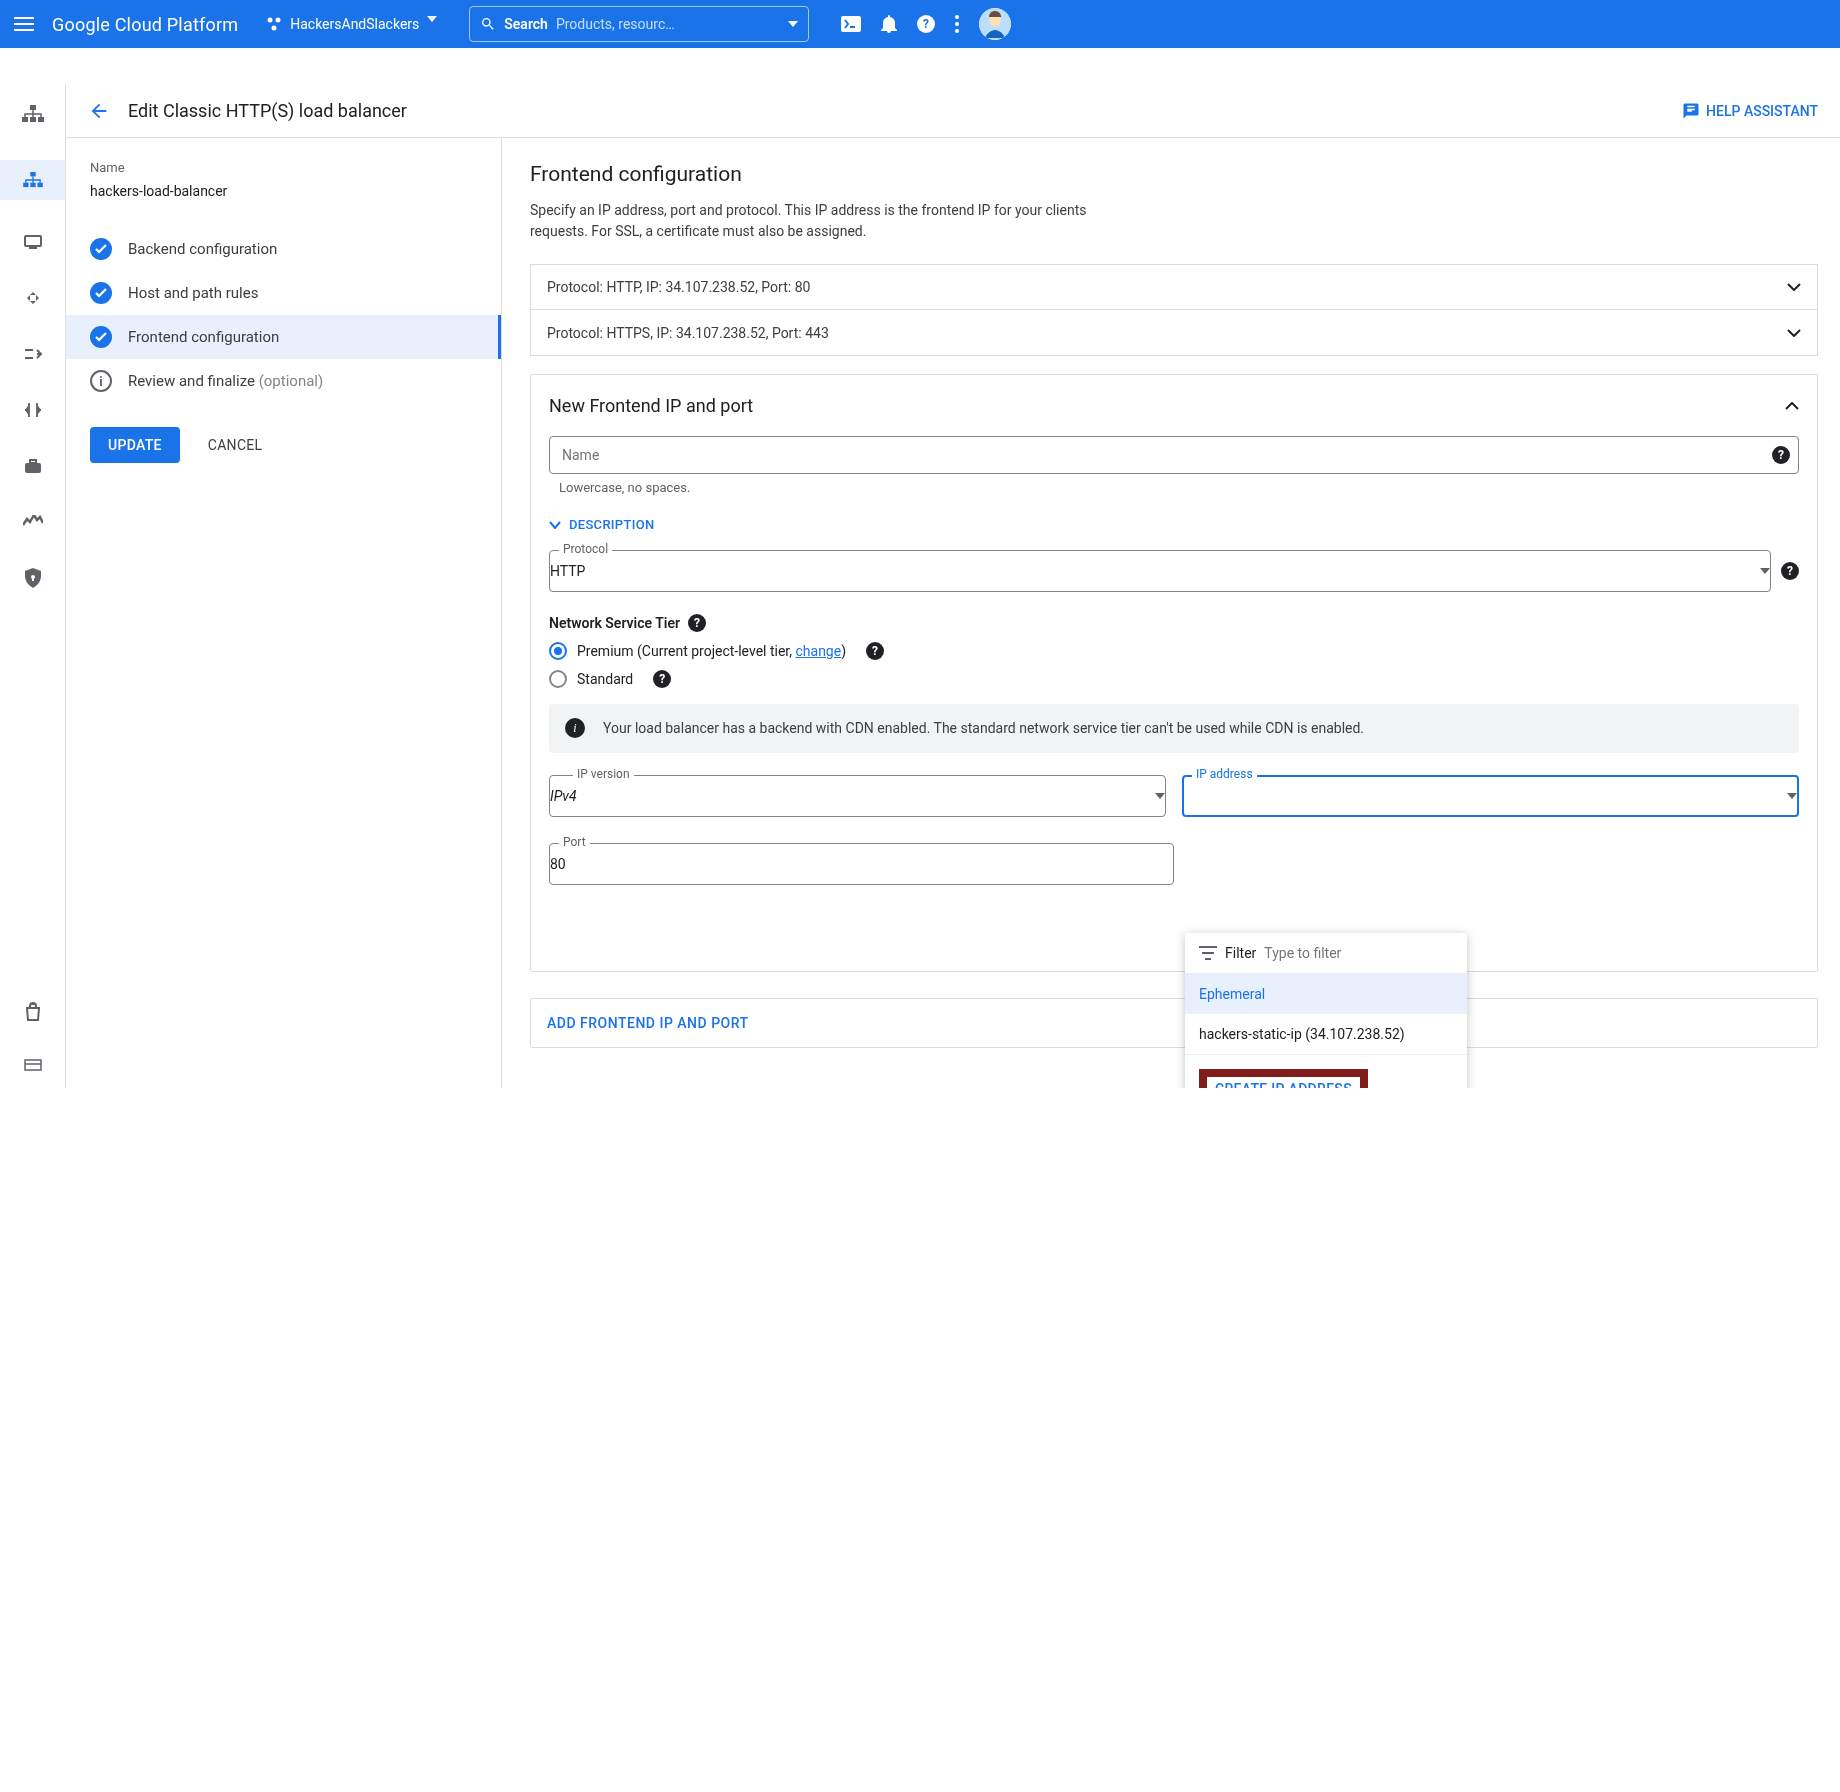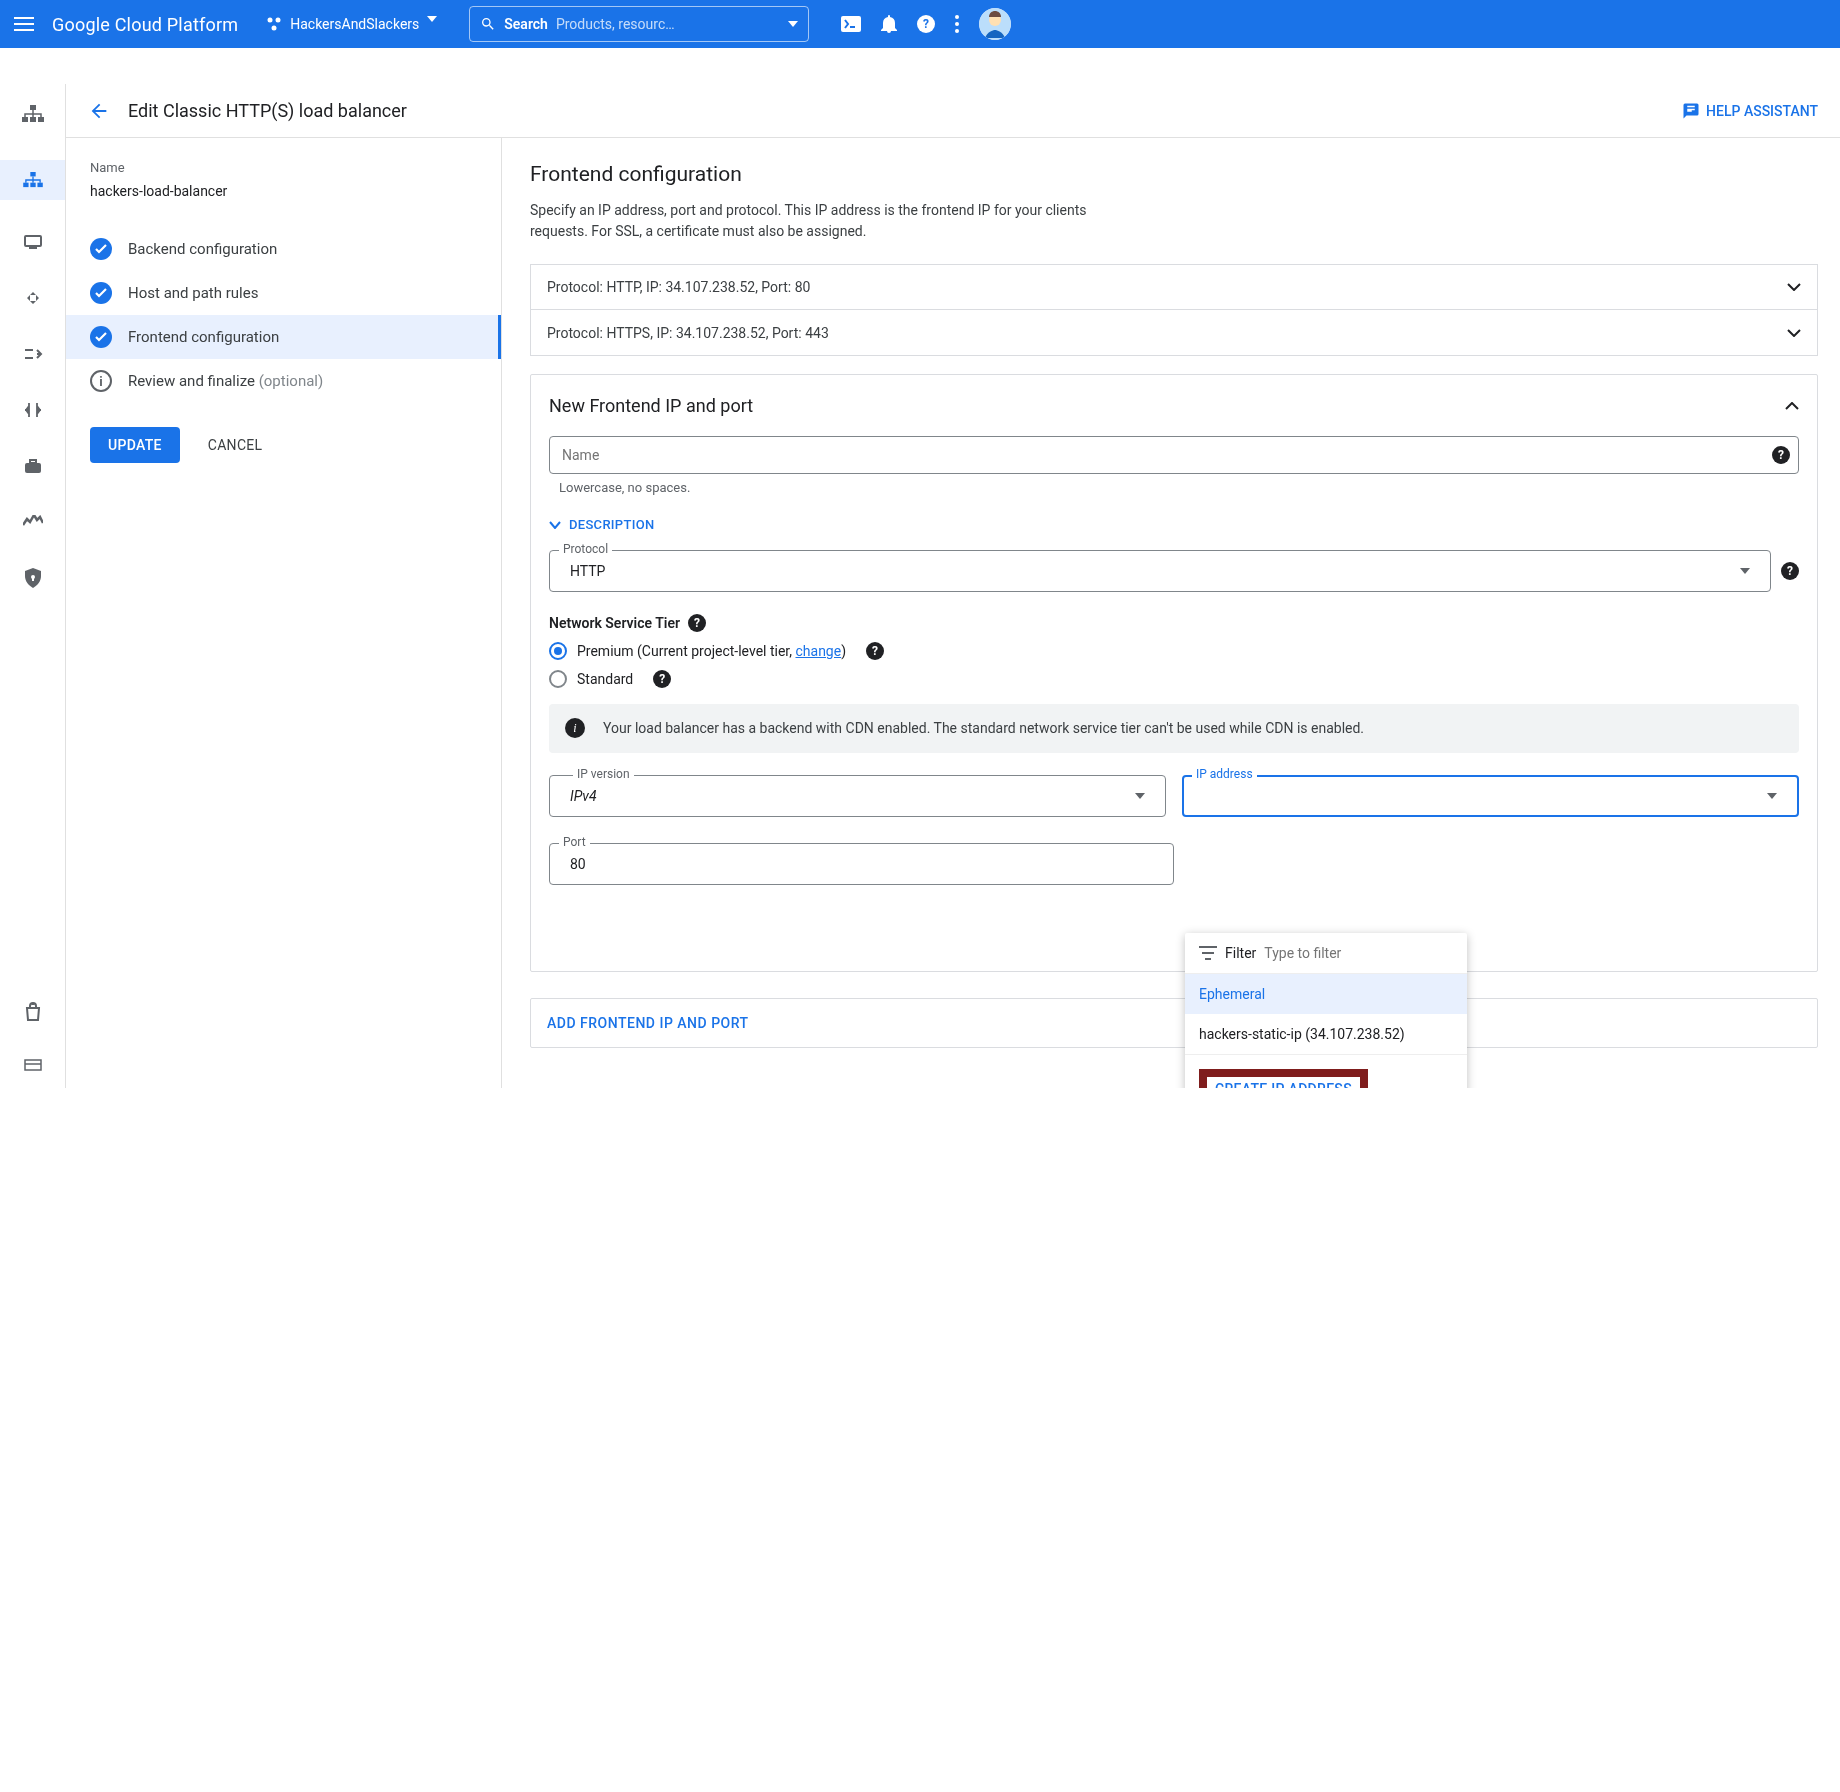--- a/index.html
+++ b/index.html
@@ -44,21 +44,21 @@
 .exp-row .chev { margin-left:auto; }
 .panel { border:1px solid #dadce0; border-radius:2px; margin-top: 18px; padding: 20px 18px 26px 18px; }
 .panel-head { display:flex; align-items:center; font-size:18px; font-weight:400; color:#202124; margin-bottom: 20px; }
 .text-input { height:38px; border:1px solid #80868b; border-radius:4px; width:100%; padding: 0 12px; display:flex; align-items:center; position:relative; }
 .text-input input { border:none; outline:none; width:100%; font-size:14px; background:transparent; }
 .text-input .qmark { position:absolute; right:8px; top:50%; transform:translateY(-50%); }
 .helper { font-size:13px; color:#5f6368; margin-top:6px; margin-left:10px; }
 .disclosure { color:#1a73e8; font-size:13px; font-weight:500; display:flex; align-items:center; gap:8px; margin-top: 22px; cursor:pointer; letter-spacing:0.3px; }
 .select-wrap { margin-top: 18px; position:relative; }
 .select-wrap .floating { position:absolute; top:-8px; left:10px; background:#fff; padding:0 4px; font-size:12px; color:#5f6368; }
-.select-box { height:42px; border:1px solid #80868b; border-radius:4px; display:flex; align-items:center; padding: 0 20px; font-size:14px; cursor:pointer; }
+.select-box { height:42px; border:1px solid #80868b; border-radius:4px; display:flex; align-items:center; padding: 0 0; font-size:14px; cursor:pointer; }
 .select-box .caret { margin-left:auto; }
 .qmark { width:18px; height:18px; border-radius:50%; background:#202124; color:#fff; display:inline-flex; align-items:center; justify-content:center; font-size:12px; font-weight:bold; }
 .subhead { font-size:14px; font-weight:600; color:#202124; margin-top:22px; display:flex; align-items:center; gap:8px; }
 .radios { margin-top:10px; display:flex; flex-direction:column; gap:10px; }
 .radio-row { display:flex; align-items:center; gap:10px; font-size:14px; }
 .radio-outer { width:18px; height:18px; border-radius:50%; border:2px solid #1a73e8; display:flex; align-items:center; justify-content:center; }
 .radio-outer.off { border-color:#80868b; }
 .radio-inner { width:8px; height:8px; border-radius:50%; background:#1a73e8; }
 .link { color:#1a73e8; text-decoration:underline; cursor:pointer; }
 .info-banner { background:#f1f3f4; border-radius:4px; padding: 14px 16px; margin-top:16px; display:flex; gap:18px; font-size:14px; color:#3c4043; line-height:1.5; }

